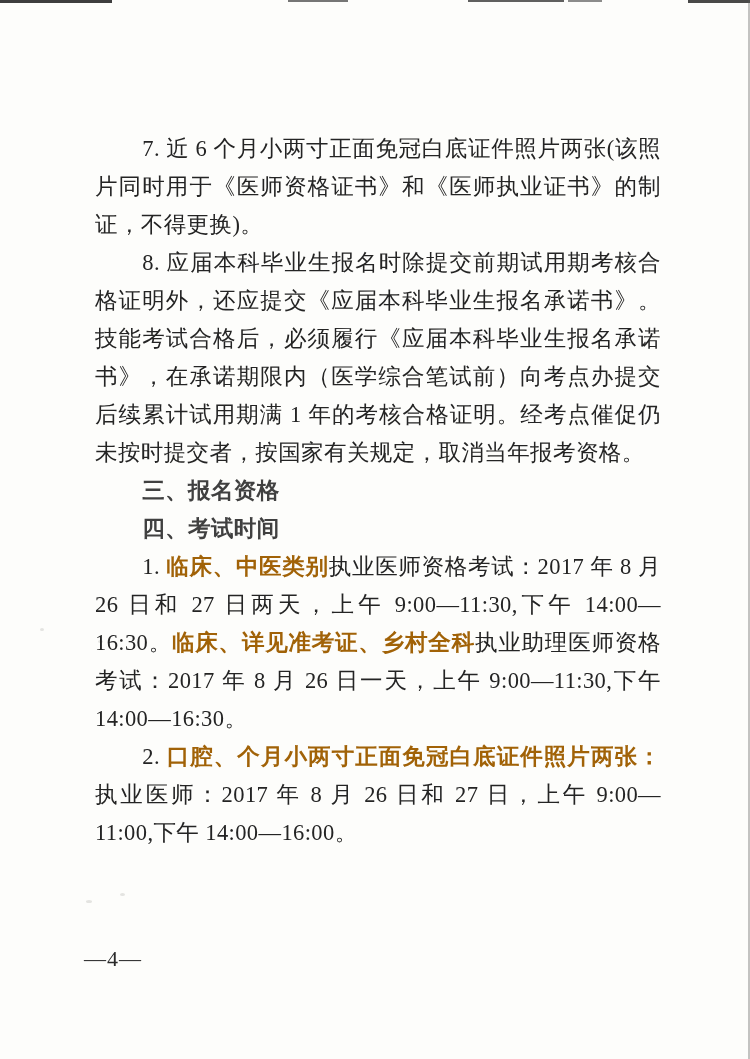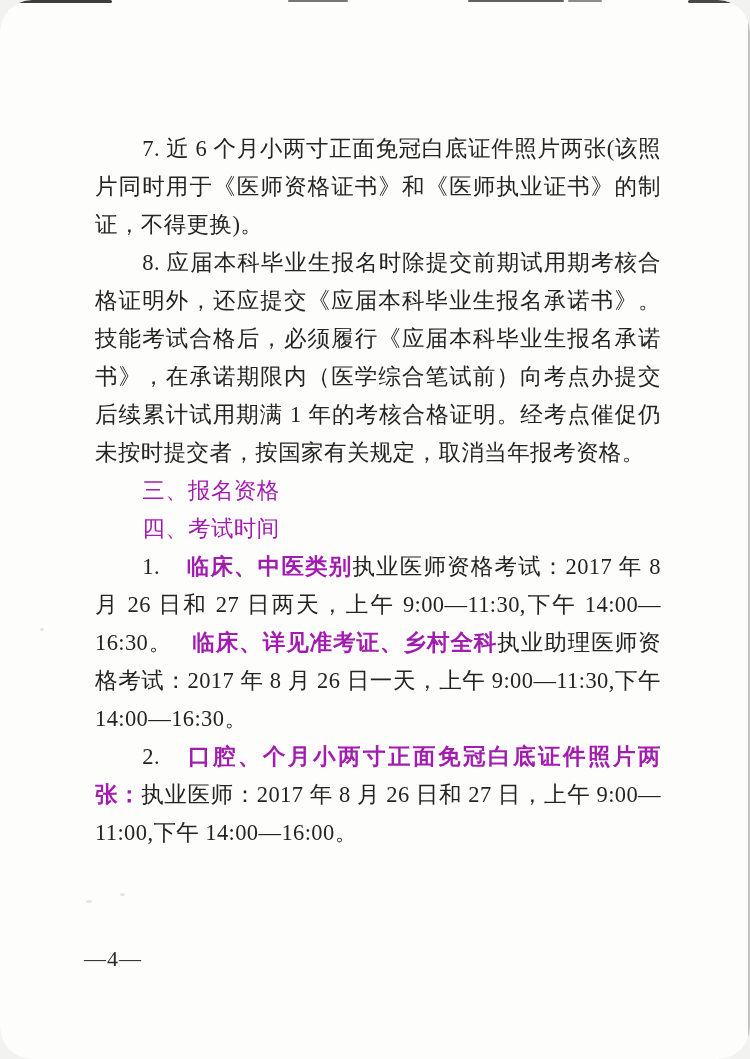--- a/index.html
+++ b/index.html
@@ -1,15 +1,15 @@
 <!DOCTYPE html>
 <html><head>
 <meta charset="utf-8">
 <style>
-  * { box-sizing: border-box; border-radius: 32px; }
+  * { box-sizing: border-box; }
   html, body { margin: 0; padding: 0; }
   body {
     width: 750px;
     height: 1059px;
     background: #f2f2f0;
     font-family: "Liberation Serif", serif;
   }
   .page {
     position: relative;
     width: 750px;
@@ -48,28 +48,27 @@
     margin: 0;
     font-size: 22.5px;
     line-height: 38px;
     text-indent: 2.1em;
     text-align: justify;
     letter-spacing: 0.4px;
     color: #242424;
   }
   p.heading {
     font-family: "Liberation Sans", sans-serif;
-    font-weight: 400;
-    color: #a21caf;
+    font-weight: 700;
+    color: #404040;
   }
   .bold-run {
     font-family: Liberation Serif, serif;
     font-weight: 700;
-    color: #a21caf;
-    margin-left: 20px;
+    color: #a16207;
   }
   .footer {
     position: absolute;
     left: 84px;
     top: 944px;
     font-size: 22px;
     line-height: 30px;
     letter-spacing: 1px;
     color: #2a2a2a;
   }

